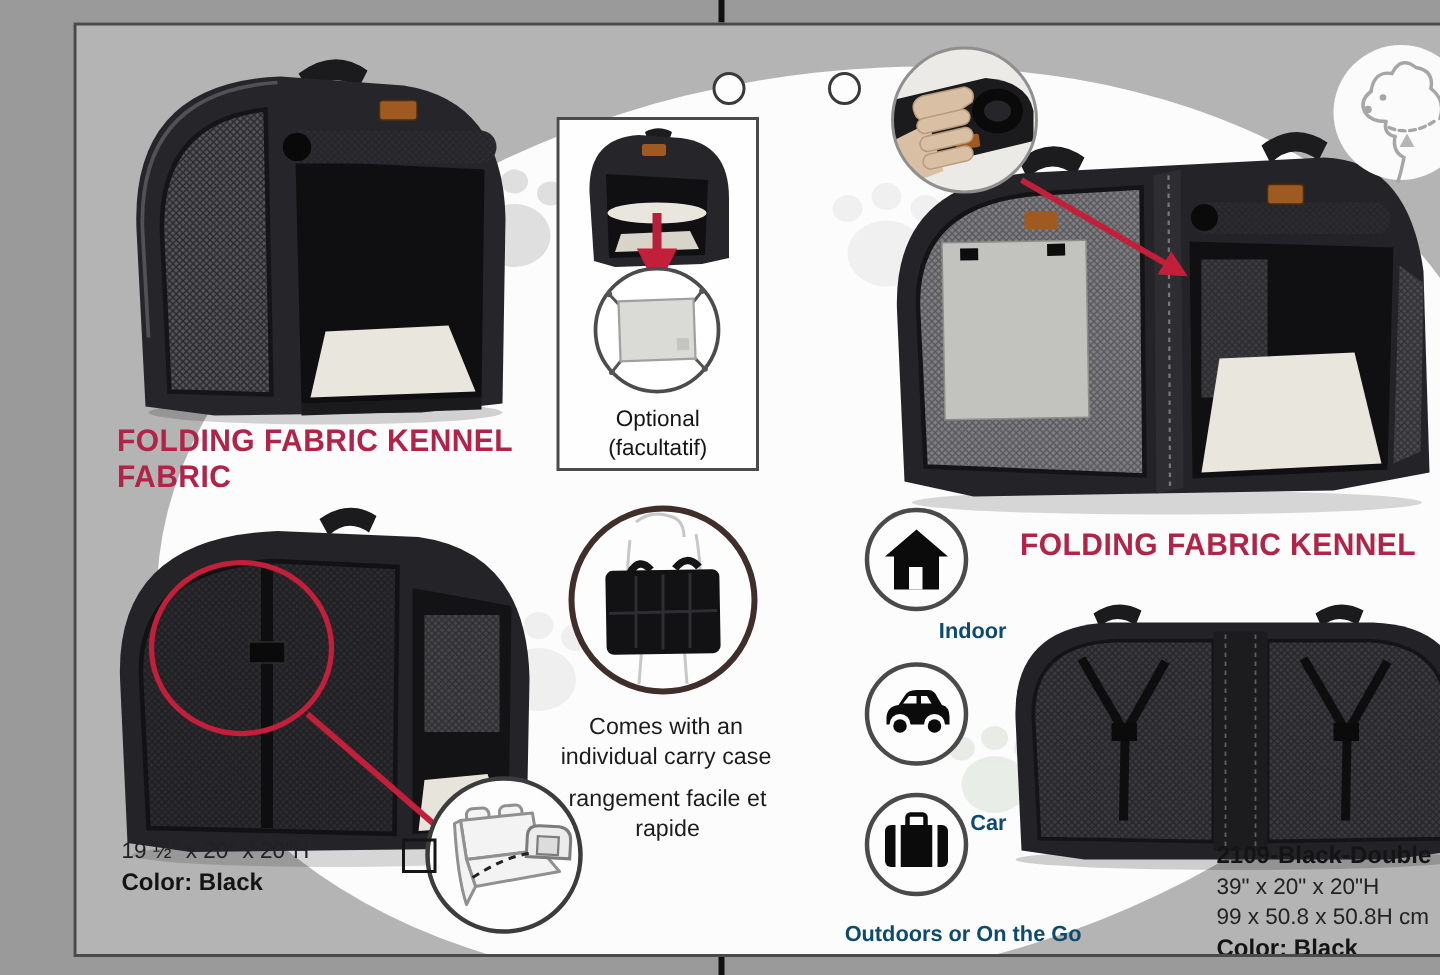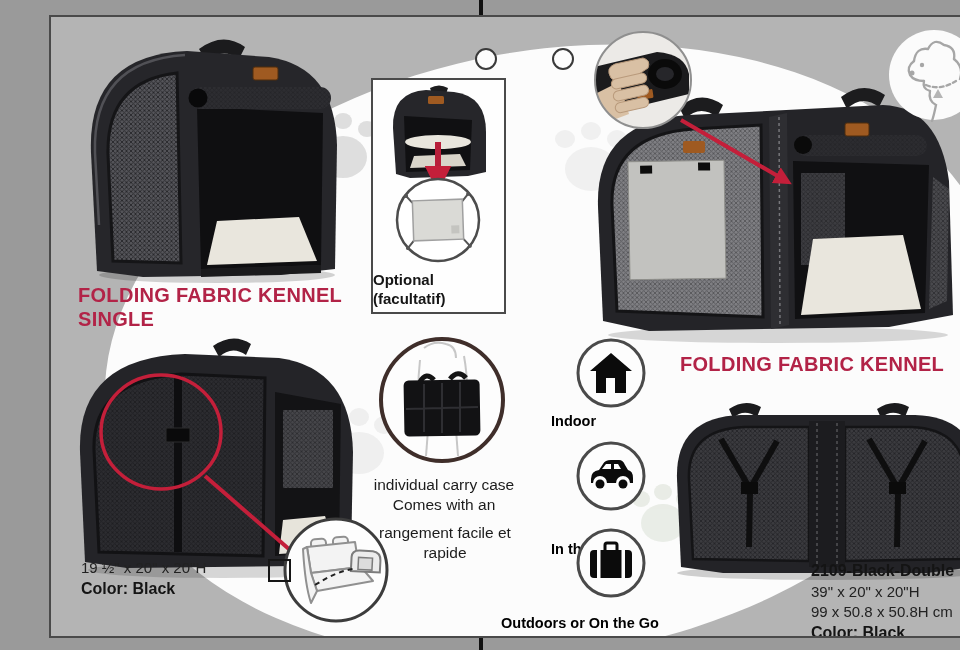--- a/index.html
+++ b/index.html
@@ -6,22 +6,22 @@
   body{width:960px;height:650px;overflow:hidden;background:#9a9a9a;
        font-family:"Liberation Sans",sans-serif;-webkit-font-smoothing:antialiased;}
   #stage{position:relative;width:960px;height:650px;background:#9a9a9a;}
   .tick{position:absolute;width:4px;background:#111;}
   #frame{position:absolute;left:8px;top:15px;width:942px;height:623px;
          background:#b4b4b4;border:2px solid #4a4a4a;overflow:hidden;box-sizing:border-box;margin-left:41px;}
   .abs{position:absolute;}
   .h-red{font-weight:700;font-size:20px;line-height:23px;color:#b22347;
          letter-spacing:.3px;transform:scaleY(1.04);transform-origin:left top;}
   .cap{font-size:15.5px;line-height:20px;color:#1c1c1c;text-align:center;}
-  .icon-label{font-weight:700;font-size:14.5px;color:#000000;text-align:left;}
-  .opt-label{font-weight:700;font-size:15px;line-height:19px;color:#151515;text-align:left;}
+  .icon-label{font-weight:700;font-size:14.5px;color:#0c4a6e;text-align:right;}
+  .opt-label{font-weight:400;font-size:15px;line-height:19px;color:#151515;text-align:center;}
   .specs{font-size:15px;line-height:20px;color:#222;}
   .specs .model,.specs .colorline{font-weight:700;font-size:16px;line-height:22px;color:#141414;}
   .checkbox{position:absolute;width:19px;height:19px;border:2.5px solid #151515;background:transparent;}
   .opt-box{background:#fefefe;border:2px solid #4a4a4a;box-sizing:border-box;}
   .ring{border-radius:50%;border:2px solid #3a3a3a;background:#fdfdfd;box-sizing:border-box;}
 </style>
 </head>
 <body>
 
 <svg width="0" height="0" style="position:absolute" aria-hidden="true">
@@ -90,21 +90,21 @@
       <path d="M130,240 L240,236 L222,192 L140,196 Z" fill="#e9e6dd"></path>
       <rect x="112" y="62" width="142" height="22" rx="11" fill="#2d2d31"></rect>
       <rect x="112" y="62" width="142" height="22" rx="11" fill="url(#mx)" opacity="0.45"></rect>
       <circle cx="121" cy="73" r="9.5" fill="#09090a"></circle>
       <path d="M124,244 L244,240 L244,248 L124,252 Z" fill="#1a1a1c"></path>
       <rect x="176" y="42" width="25" height="13" rx="2" fill="#9f5a21" stroke="#4f2c0d"></rect>
     </svg>
 
     <div class="abs h-red" style="left:27px;top:266px;width:270px">
       <div>FOLDING FABRIC KENNEL</div>
-      <div>SINGLE</div>
+      <div>FABRIC</div>
     </div>
 
     <svg class="abs" style="left:12px;top:313px" width="312" height="250" viewBox="0 0 312 250">
       <ellipse cx="160" cy="240" rx="135" ry="8" fill="rgba(0,0,0,0.15)"></ellipse>
       <path d="M150,16 Q170,2 188,14 L183,25 Q169,15 156,27 Z" fill="#1b1b1d"></path>
       <path d="M22,232 L17,122 Q14,28 122,24 L216,28 Q288,38 290,122 L288,228 L234,236 L64,238 Z" fill="#242428"></path>
       <path d="M36,222 L31,120 Q29,50 118,44 L202,48 L200,226 Z" fill="#2c2c30"></path>
       <path d="M36,222 L31,120 Q29,50 118,44 L202,48 L200,226 Z" fill="url(#mx)" opacity="0.8"></path>
       <path d="M36,222 L31,120 Q29,50 118,44 L202,48 L200,226 Z" fill="none" stroke="#121214" stroke-width="3"></path>
       <rect x="111" y="46" width="8" height="176" fill="#0e0e10"></rect>
@@ -188,22 +188,22 @@
       <g>
         <path d="M44,48 Q50,37 58,46" stroke="#141414" stroke-width="5" fill="none"></path>
         <path d="M74,45 Q82,35 90,44" stroke="#141414" stroke-width="5" fill="none"></path>
         <rect x="28" y="46" width="76" height="56" rx="5" fill="#121214" transform="rotate(-1 66 74)"></rect>
         <g stroke="#2e2e32" stroke-width="2">
           <path d="M48,50 L48,98 M66,49 L66,99 M84,48 L84,98 M30,75 L102,73"></path>
         </g>
       </g>
     </svg>
     <div class="abs cap" style="left:318px;top:458px;width:150px">
+      <div>Comes with an</div>
       <div>individual carry case</div>
-      <div>Comes with an</div>
     </div>
     <div class="abs cap" style="left:308px;top:506px;width:172px">
       <div>rangement facile et rapide</div>
     </div>
 
     <svg class="abs" style="left:524px;top:320px" width="72" height="72" viewBox="0 0 72 72">
       <circle cx="36" cy="36" r="33" fill="#fdfdfd" stroke="#4a4a4a" stroke-width="3"></circle>
       <g transform="translate(12,12)">
         <path d="M24,4 L3,22 L9,22 L9,44 L39,44 L39,22 L45,22 Z" fill="#0b0b0b"></path>
         <rect x="19" y="29" width="9" height="15" fill="#fdfdfd"></rect>

